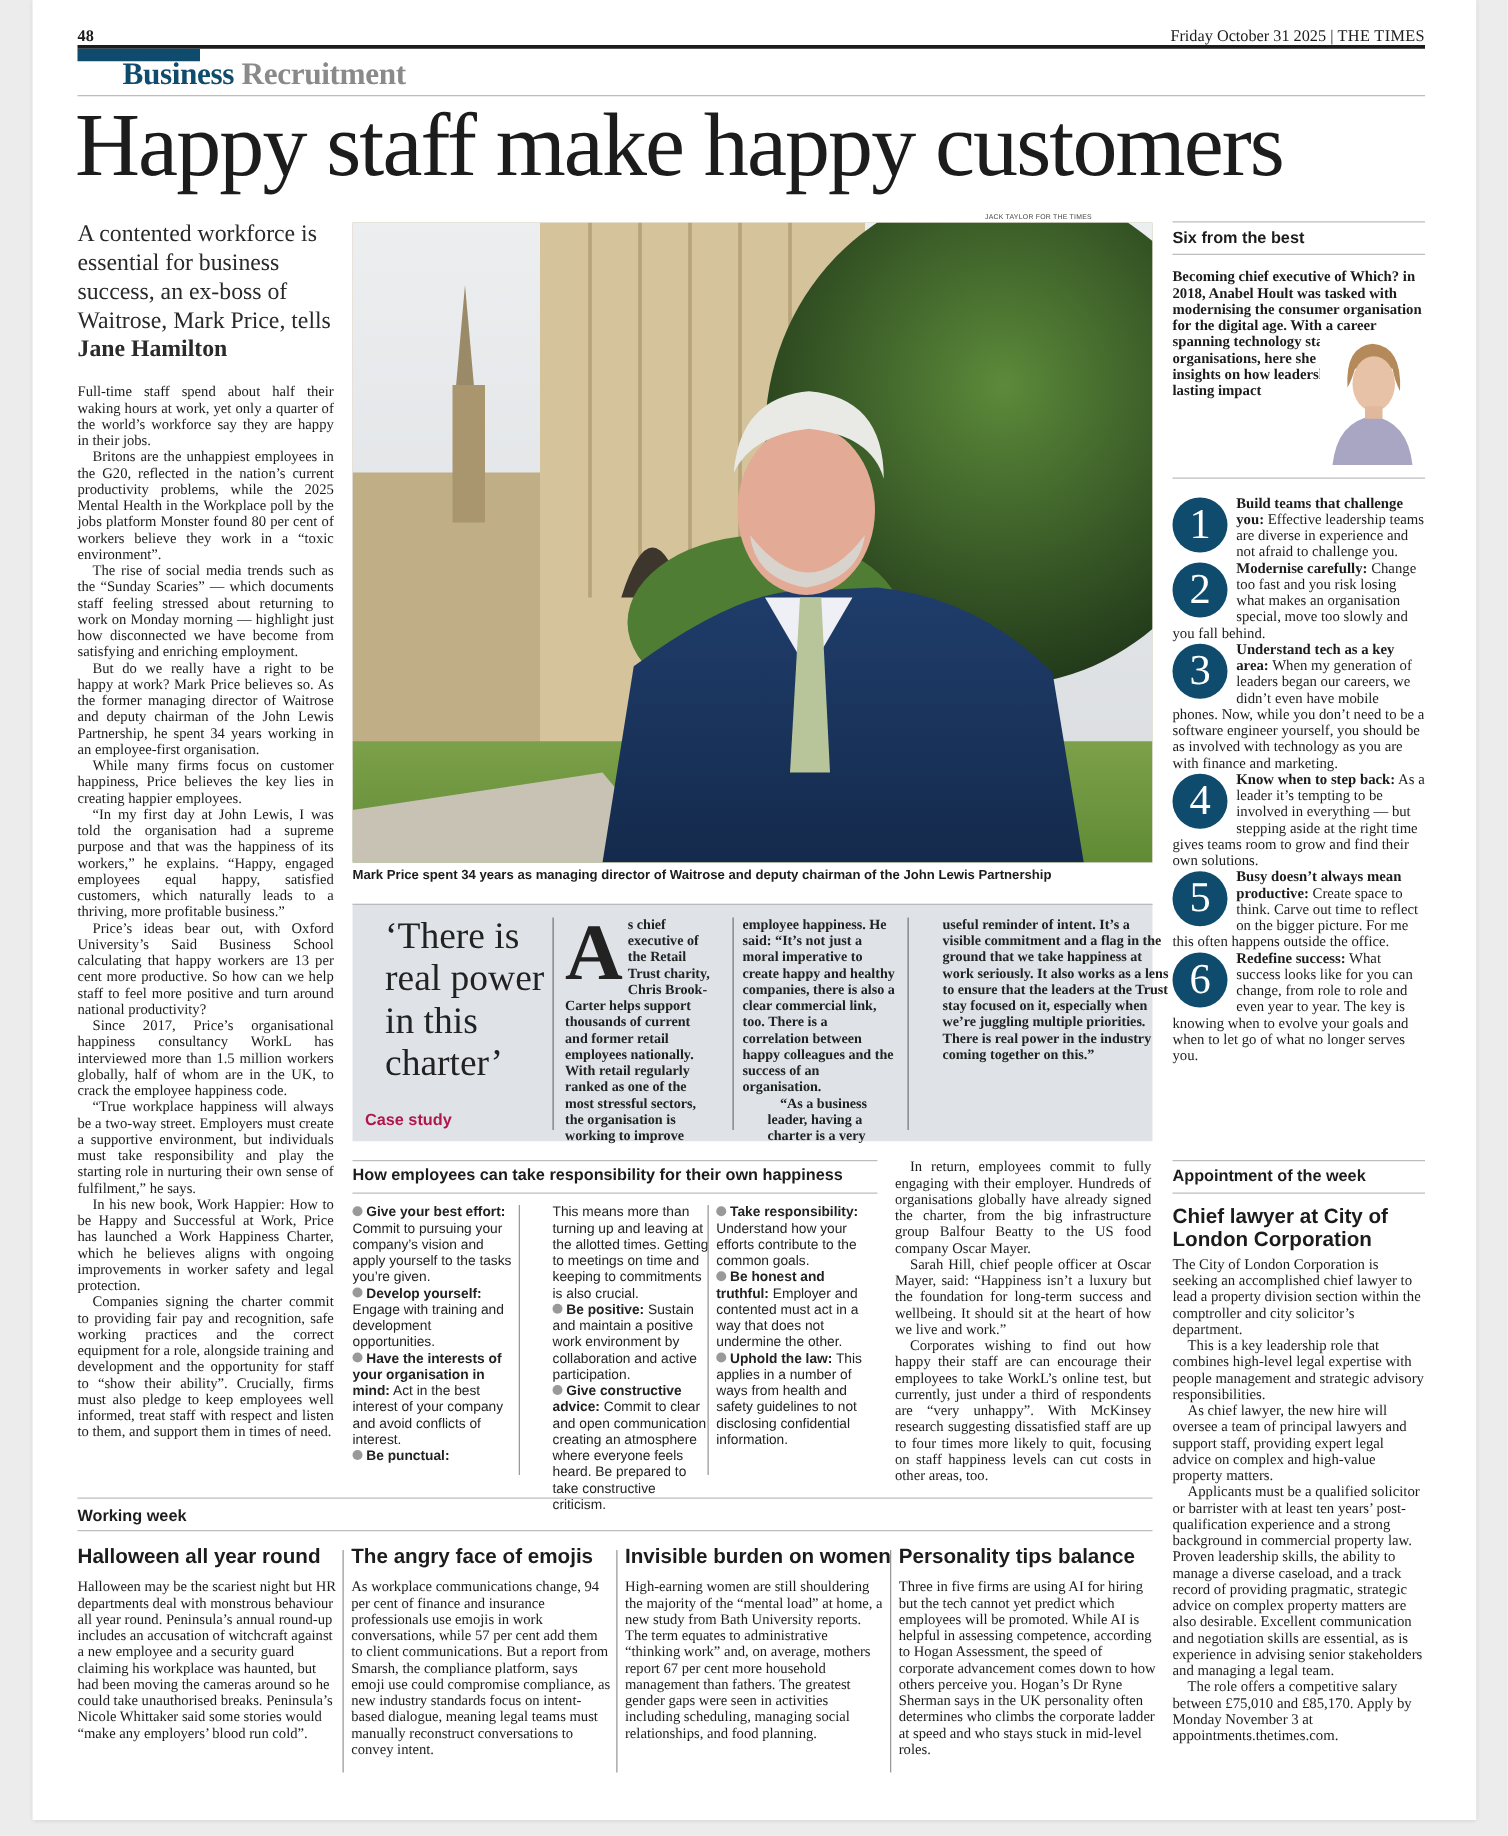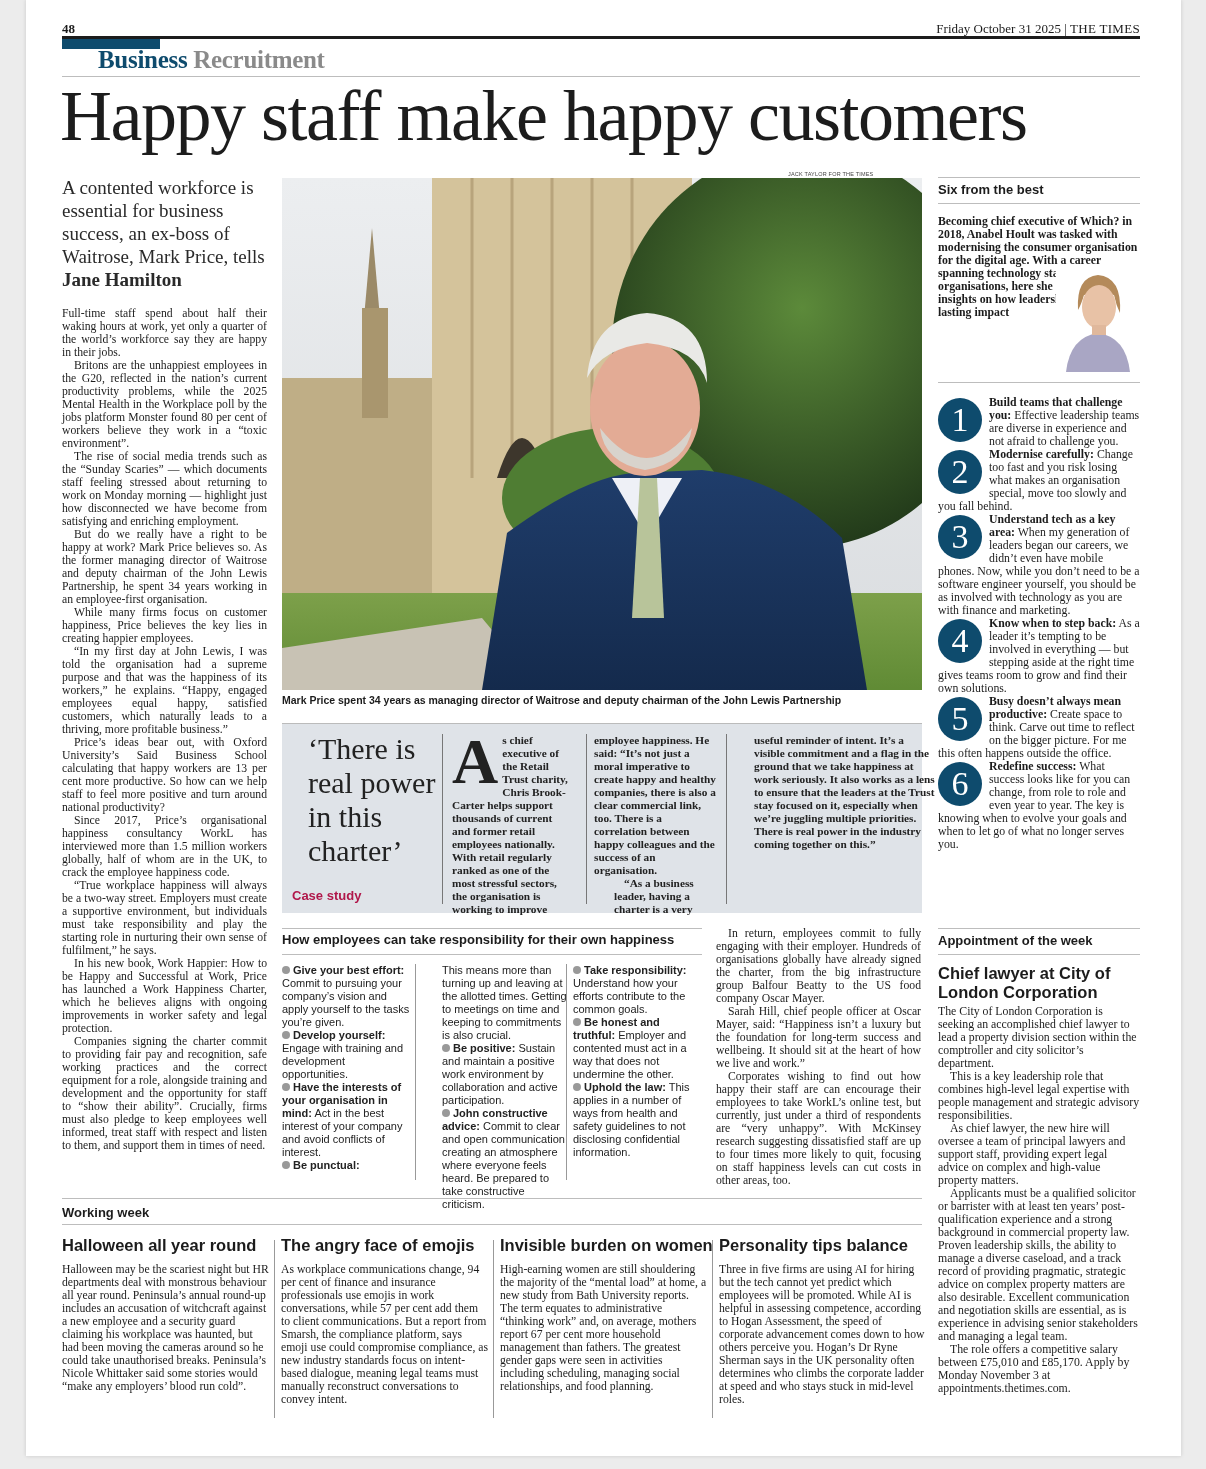--- a/index.html
+++ b/index.html
@@ -182,21 +182,21 @@
   <div class="abs respcol" style="left:256px;">
     <div><span class="dot"></span><b>Give your best effort:</b> <span>Commit to pursuing your company’s vision and apply yourself to the tasks you’re given.</span></div>
     <div><span class="dot"></span><b>Develop yourself:</b> <span>Engage with training and development opportunities.</span></div>
     <div><span class="dot"></span><b>Have the interests of your organisation in mind:</b> <span>Act in the best interest of your company and avoid conflicts of interest.</span></div>
     <div><span class="dot"></span><b>Be punctual:</b></div>
   </div>
   <div class="abs vline" style="left:389px;top:964px;height:216px;background:#999;"></div>
   <div class="abs respcol" style="left:397px;margin-left:19px;">
     <div><span>This means more than turning up and leaving at the allotted times. Getting to meetings on time and keeping to commitments is also crucial.</span></div>
     <div><span class="dot"></span><b>Be positive:</b> <span>Sustain and maintain a positive work environment by collaboration and active participation.</span></div>
-    <div><span class="dot"></span><b>John constructive advice:</b> <span>Commit to clear and open communication creating an atmosphere where everyone feels heard. Be prepared to take constructive criticism.</span></div>
+    <div><span class="dot"></span><b>Give constructive advice:</b> <span>Commit to clear and open communication creating an atmosphere where everyone feels heard. Be prepared to take constructive criticism.</span></div>
   </div>
   <div class="abs vline" style="left:540px;top:964px;height:216px;background:#999;"></div>
   <div class="abs respcol" style="left:547px;">
     <div><span class="dot"></span><b>Take responsibility:</b> <span>Understand how your efforts contribute to the common goals.</span></div>
     <div><span class="dot"></span><b>Be honest and truthful:</b> <span>Employer and contented must act in a way that does not undermine the other.</span></div>
     <div><span class="dot"></span><b>Uphold the law:</b> <span>This applies in a number of ways from health and safety guidelines to not disclosing confidential information.</span></div>
   </div>
 
   <div class="abs col4">
     <p>In return, employees commit to fully engaging with their employer. Hundreds of organisations globally have already signed the charter, from the big infrastructure group Balfour Beatty to the US food company Oscar Mayer.</p>

